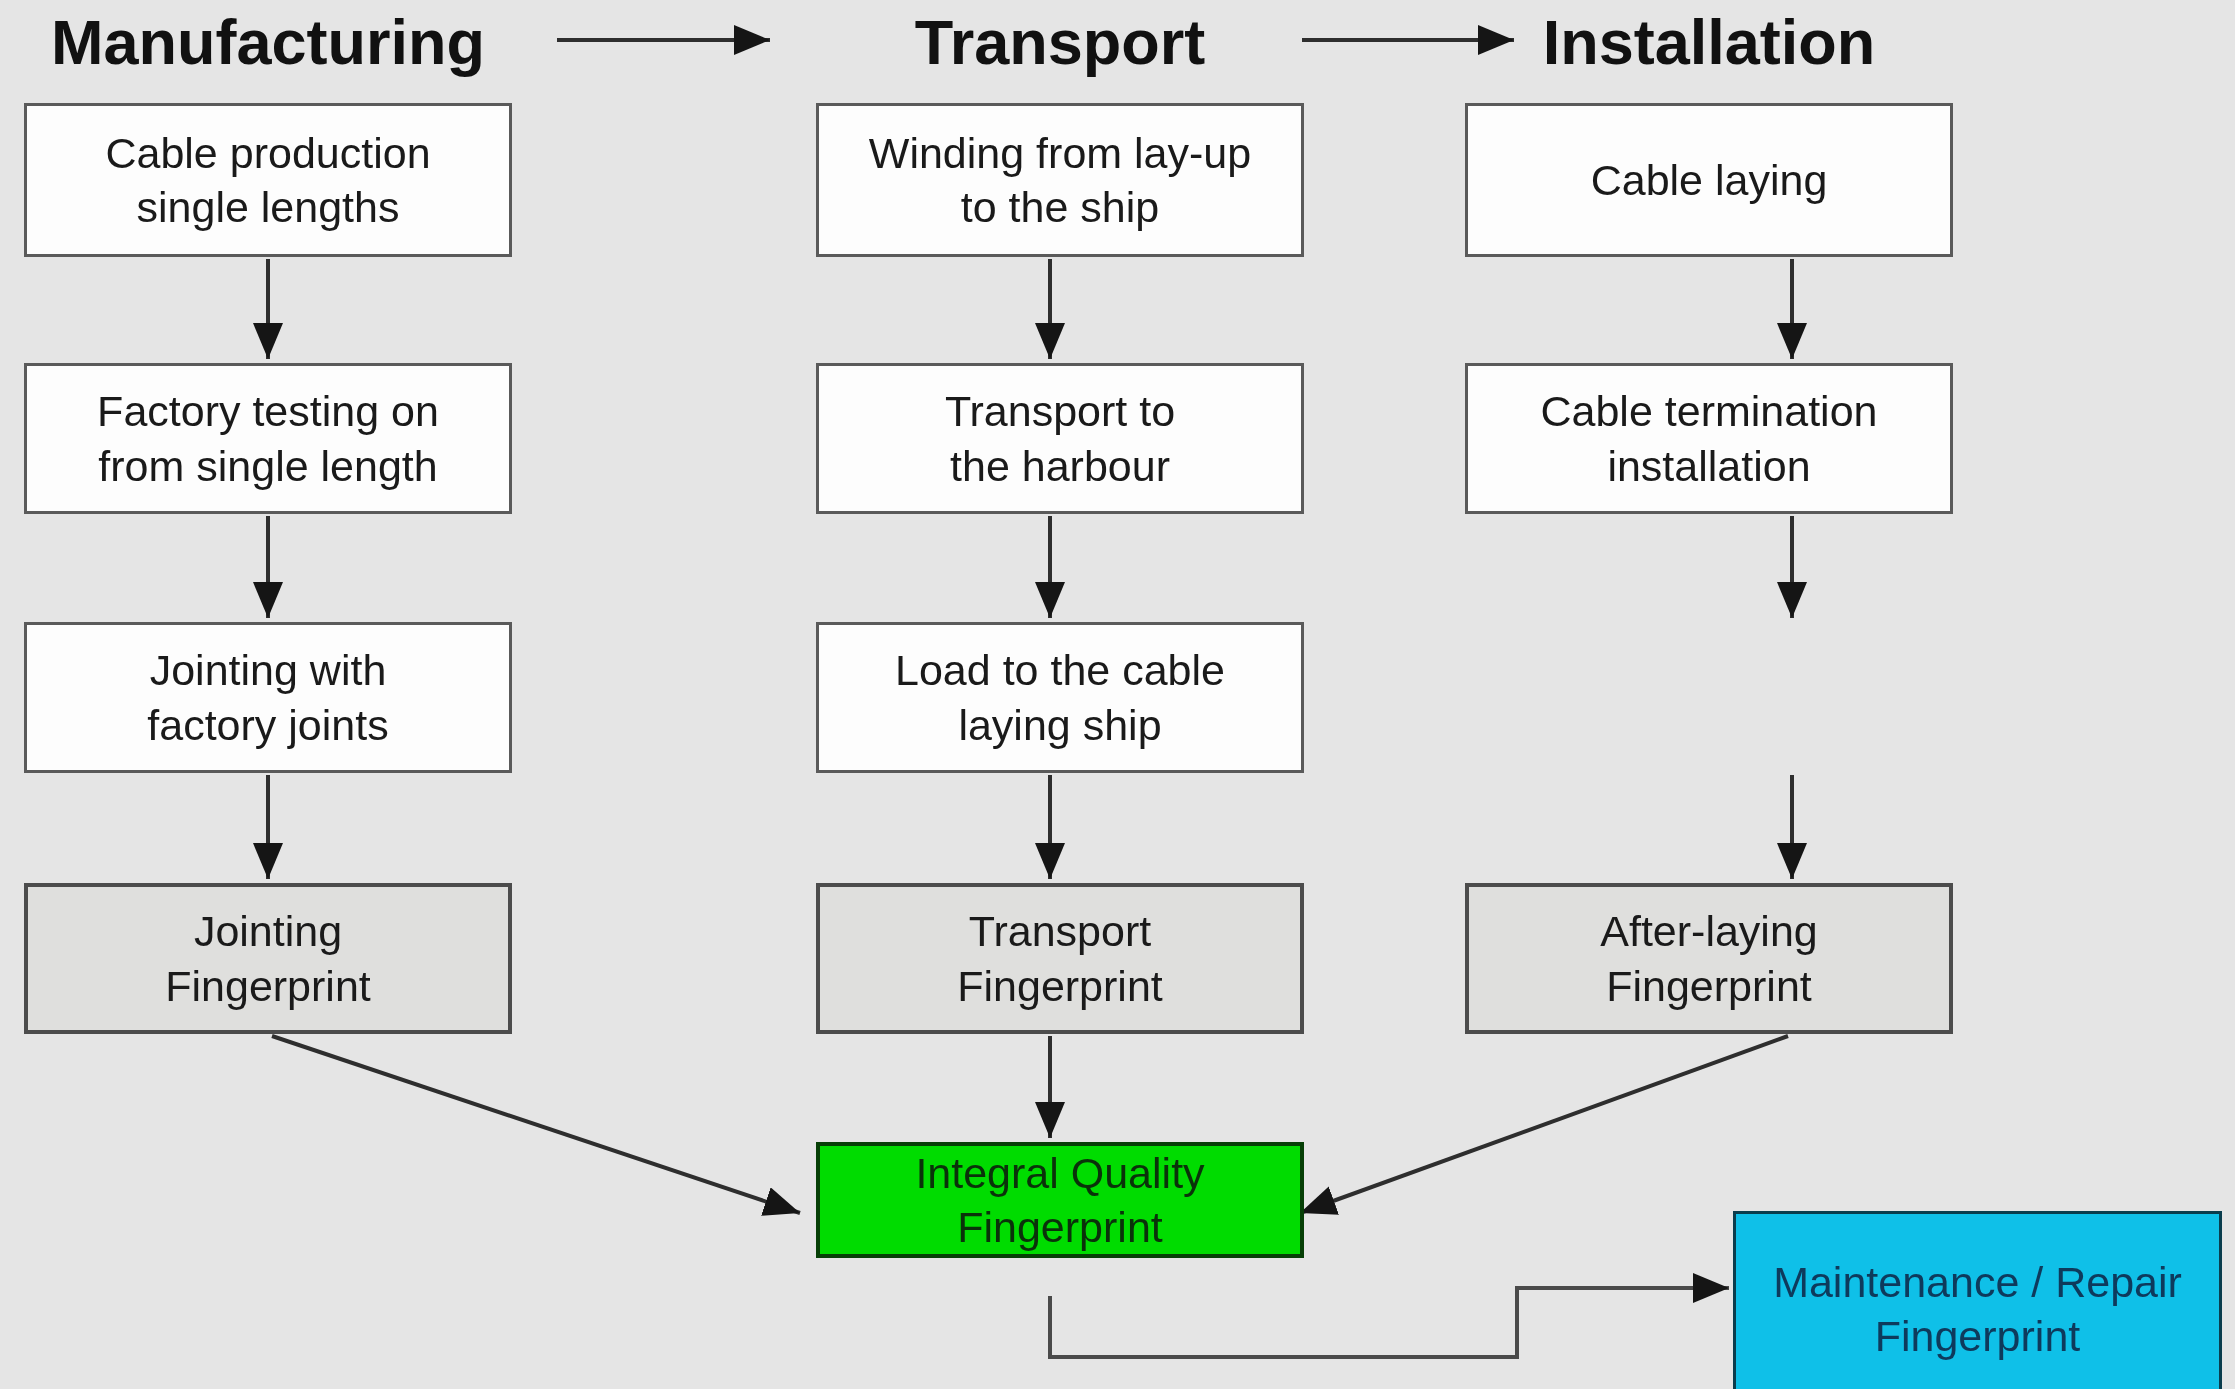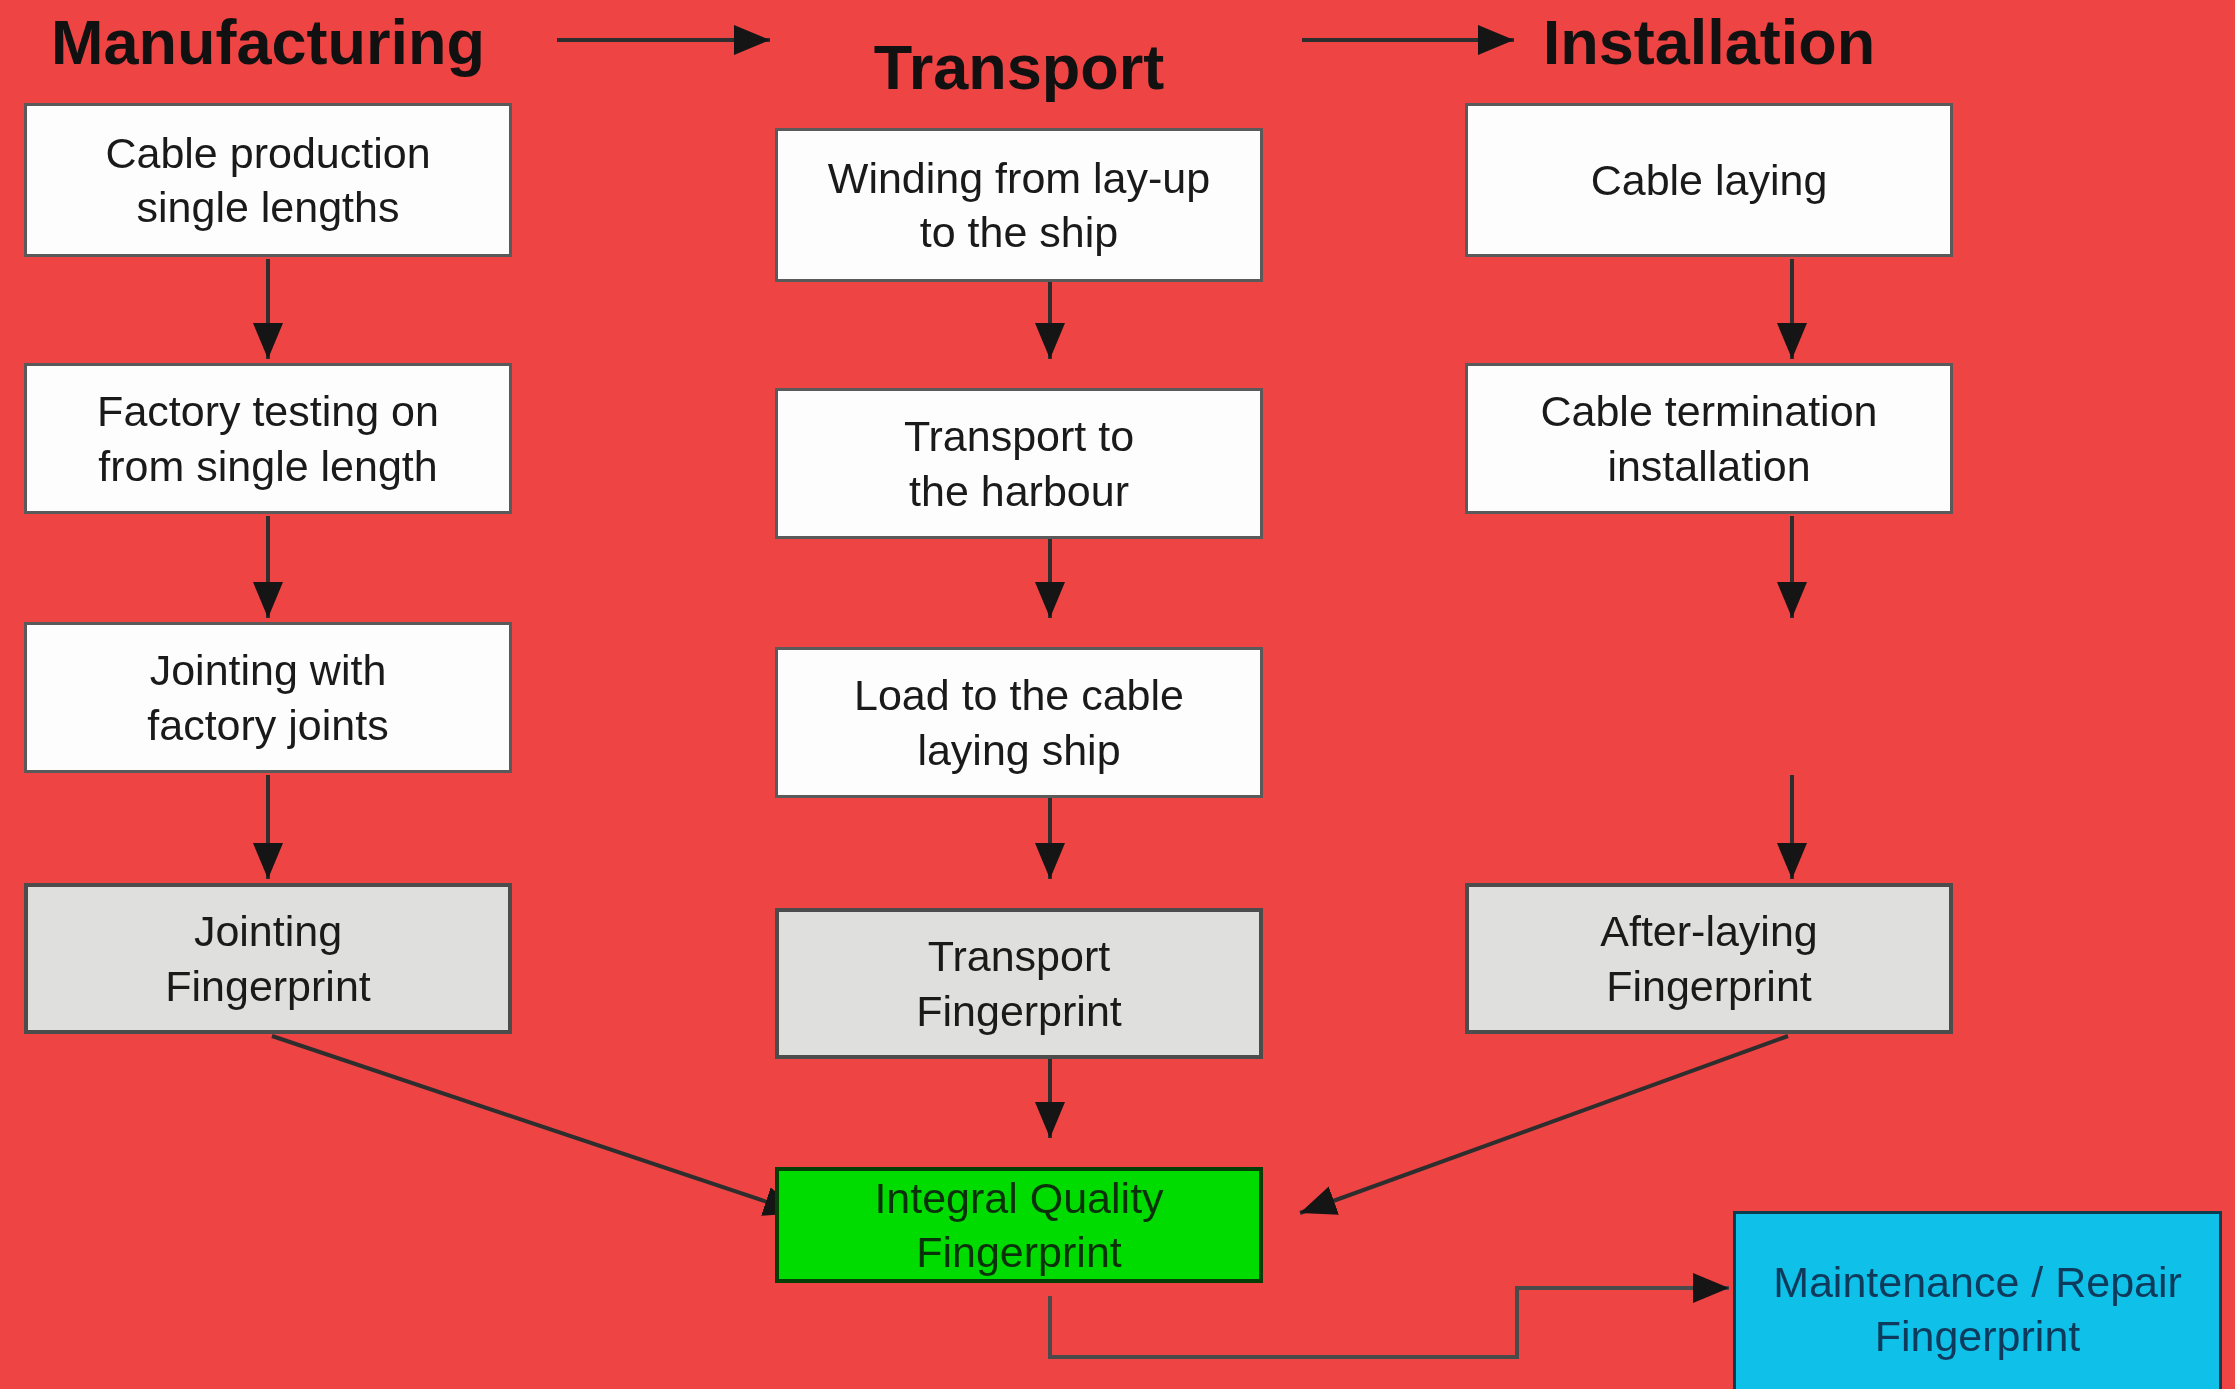--- a/index.html
+++ b/index.html
@@ -1,20 +1,20 @@
 <!DOCTYPE html>
 <html><head>
 <meta charset="utf-8">
 <style>
   html, body { margin: 0; padding: 0; background: #ffffff; }
   #canvas {
     position: relative;
     width: 2235px;
     height: 1389px;
-    background: #ef4444;
+    background: #e5e5e5;
     font-family: "Liberation Sans", "DejaVu Sans", sans-serif;
     color: #1a1a1a;
     overflow: hidden;
   }
   #wires { position: absolute; left: 0; top: 0; width: 2235px; height: 1389px; }
   .col-header {
     position: absolute;
     top: 2px;
     height: 80px;
     display: flex;
@@ -37,21 +37,21 @@
     line-height: 1.26;
     background: #fdfdfd;
     border: 4px solid #585858;
   }
   .box.step { background: #fdfdfd; border: 3px solid #5a5a5a; }
   .box.fingerprint { background: #dfdfdd; border: 4px solid #4c4c4c; }
   .box.integral { background: #00dc00; border: 4px solid #063f06; color: #0a320a; }
   .box.maintenance { background: #0fc0e8; border: 3px solid #0a3d4d; color: #0e3a5c; }
   
   .c1 { left: 24px;  width: 488px; }
-  .c2 { left: 775px; width: 488px; margin-top: 25px; }
+  .c2 { left: 816px; width: 488px; }
   .c3 { left: 1465px; width: 488px; }
   
   .r1 { top: 103px; height: 154px; }
   .r2 { top: 363px; height: 151px; }
   .r3 { top: 622px; height: 151px; }
   .r4 { top: 883px; height: 151px; }
 </style>
 </head>
 <body>
 

